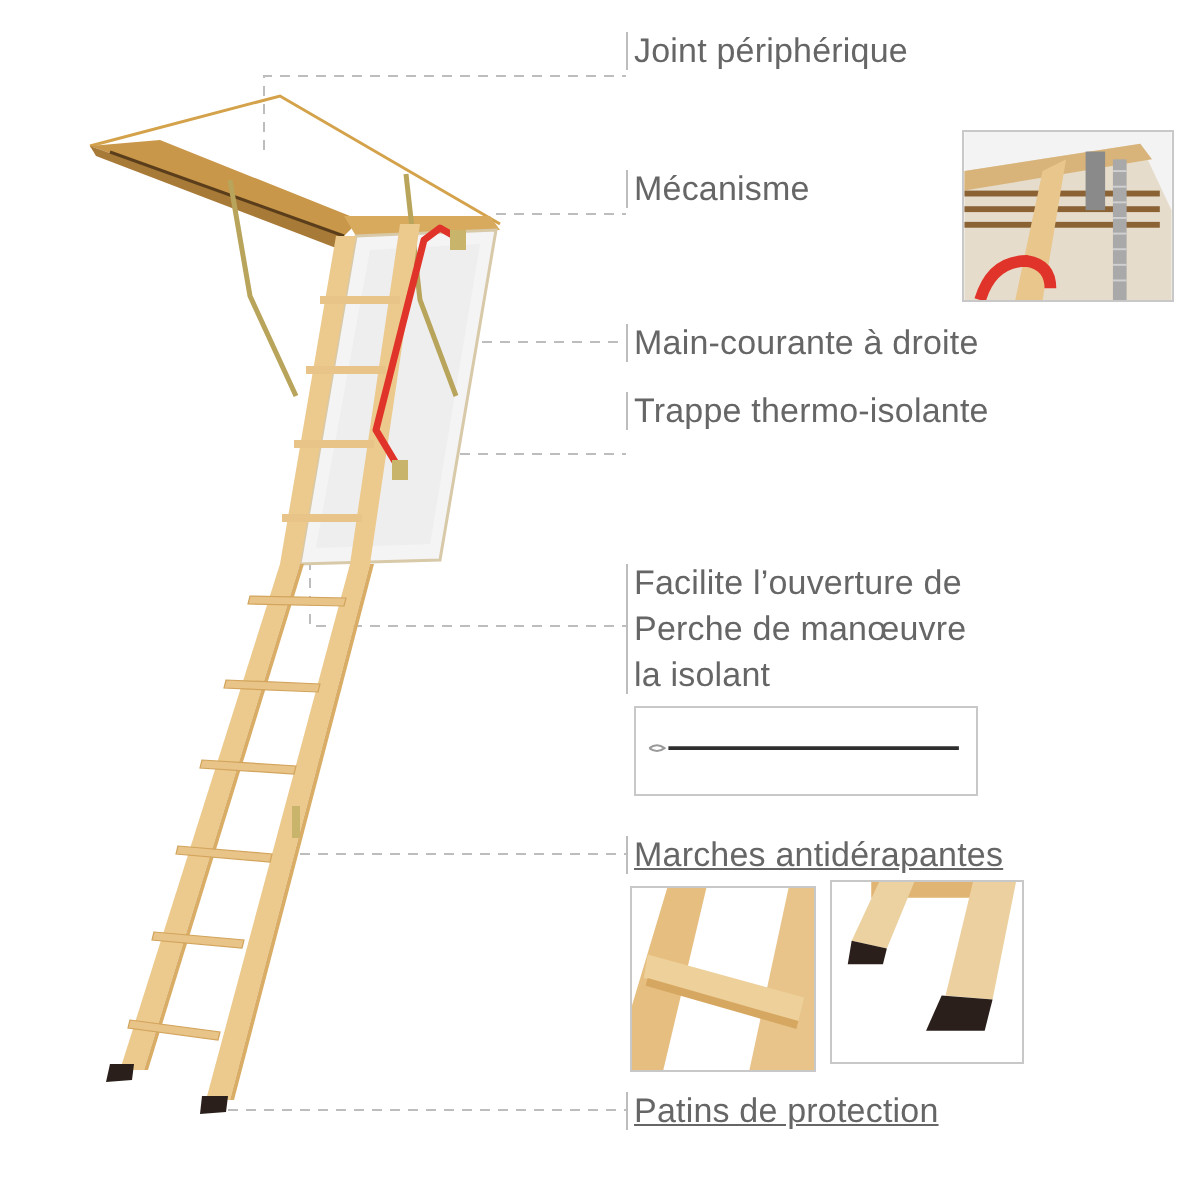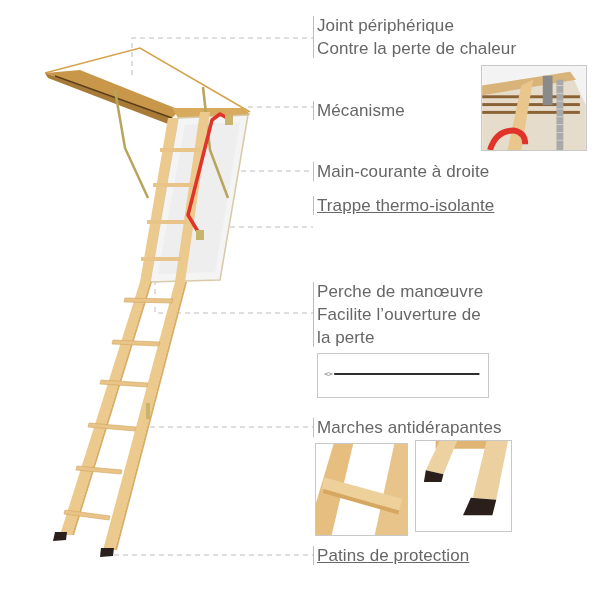--- a/index.html
+++ b/index.html
@@ -96,24 +96,23 @@
 
     <g fill="#2a1f1a">
       <polygon points="55,532 67,532 66,540 53,541"></polygon>
       <polygon points="101,548 114,548 113,556 100,557"></polygon>
     </g>
   </svg>
 
   <div class="label" style="top:14px;">
     <span class="bar"></span>
     <span class="line">Joint périphérique</span>
-    <span class="line">Contre la perte de chaleur</span>
   </div>
 
-  <div class="label" style="top:83px;margin-top:16px;">
+  <div class="label" style="top:83px;">
     <span class="bar"></span>
     <span class="line">Mécanisme</span>
   </div>
 
   <div class="thumb" style="left:481px;top:65px;width:106px;height:86px;">
     <svg viewBox="0 0 106 86">
       <rect width="106" height="86" fill="#f3f3f3"></rect>
       <polygon points="0,20 90,6 106,40 106,86 0,86" fill="#e6dccb"></polygon>
       <polygon points="0,20 90,6 96,14 0,30" fill="#d9b47a"></polygon>
       <g fill="#8a6234">
@@ -136,41 +135,41 @@
       </g>
       <path d="M8,86 Q14,66 32,66 Q44,68 44,80" fill="none" stroke="#e0342a" stroke-width="6"></path>
     </svg>
   </div>
 
   <div class="label" style="top:160px;text-align:right;">
     <span class="bar"></span>
     <span class="line">Main-courante à droite</span>
   </div>
 
-  <div class="label" style="top:194px;text-decoration:underline;">
+  <div class="label" style="top:194px;">
     <span class="bar"></span>
     <span class="line">Trappe thermo-isolante</span>
   </div>
 
   <div class="label" style="top:280px;">
     <span class="bar"></span>
+    <span class="line">Facilite l’ouverture de</span>
     <span class="line">Perche de manœuvre</span>
-    <span class="line">Facilite l’ouverture de</span>
-    <span class="line">la perte</span>
+    <span class="line">la isolant</span>
   </div>
 
   <div class="thumb" style="left:317px;top:353px;width:172px;height:45px;">
     <svg viewBox="0 0 172 45">
       <rect width="172" height="45" fill="#ffffff"></rect>
       <line x1="14" y1="21" x2="166" y2="21" stroke="#2e2e2e" stroke-width="2"></line>
       <path d="M4,21 Q8,18 12,21 Q8,24 4,21" fill="none" stroke="#9a9a9a" stroke-width="1"></path>
     </svg>
   </div>
 
-  <div class="label" style="top:416px;">
+  <div class="label" style="top:416px;text-decoration:underline;">
     <span class="bar"></span>
     <span class="line">Marches antidérapantes</span>
   </div>
 
   <div class="thumb" style="left:315px;top:443px;width:93px;height:93px;">
     <svg viewBox="0 0 93 93">
       <rect width="93" height="93" fill="#ffffff"></rect>
       <polygon points="18,0 38,0 16,93 0,93 0,60" fill="#e6be80"></polygon>
       <polygon points="80,0 93,0 93,93 60,93" fill="#e8c48a"></polygon>
       <polygon points="8,34 88,56 85,68 6,46" fill="#edd09a"></polygon>

